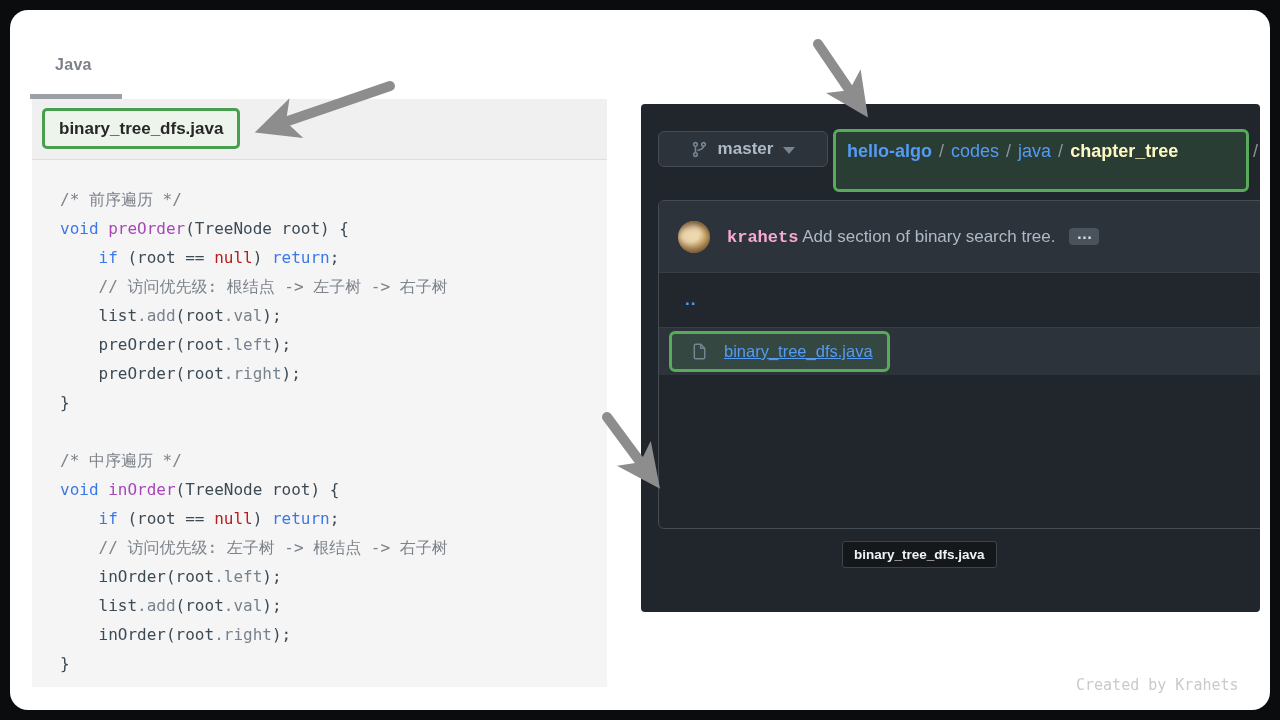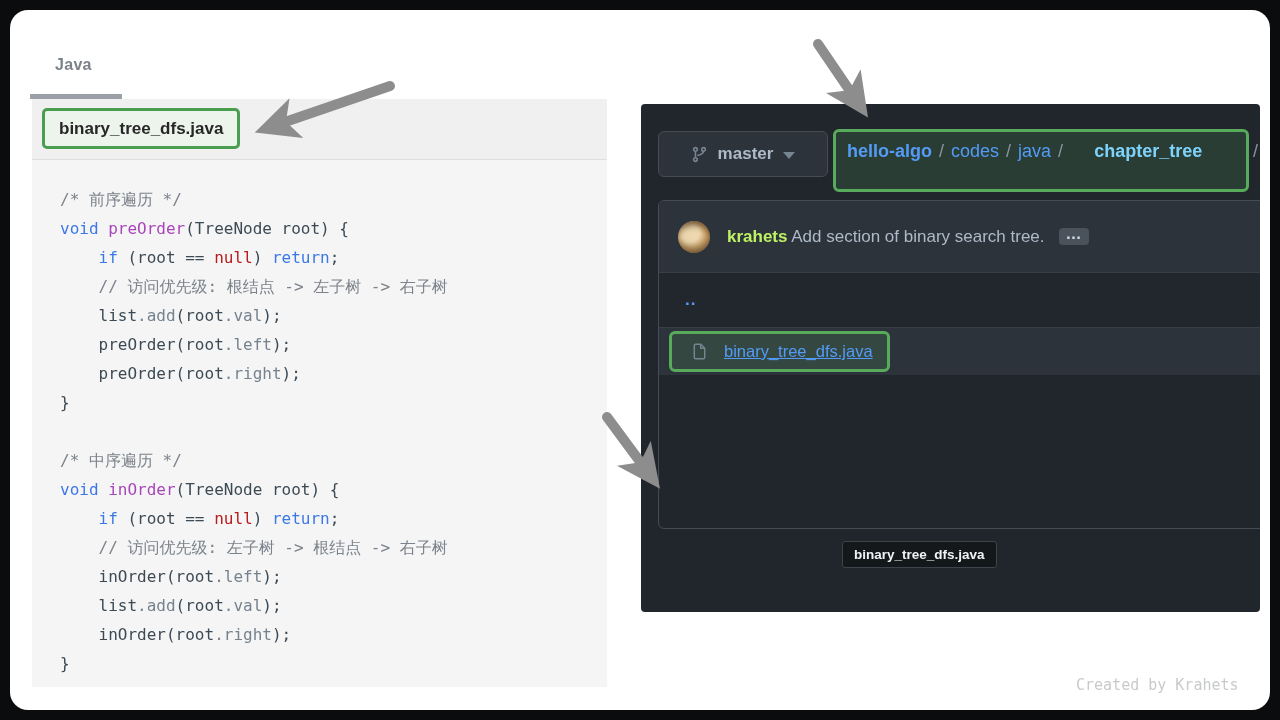--- a/index.html
+++ b/index.html
@@ -28,49 +28,49 @@
   .tok.cm{color:#7d838b;}
   .tok.kw{color:var(--code-keyword,#3b78e7);}
   .tok.fn{color:var(--code-function,#a846b9);}
   .tok.kb{color:#b91c1c;font-weight:400;}
   .tok.pl{color:#3c4a54;}
   .tok.pr{color:#76828e;}
 
   
   .gh-panel{position:absolute;left:631px;top:94px;width:619px;height:508px;
             background:var(--gh-bg,#21262d);border-radius:4px;overflow:hidden;}
-  .branch-button{position:absolute;left:17px;top:27px;width:170px;height:46px;
+  .branch-button{position:absolute;left:17px;top:27px;width:170px;height:36px;
                  box-sizing:border-box;background:#2d333b;border:1px solid #444c56;
                  border-radius:6px;display:flex;align-items:center;justify-content:center;
                  gap:10px;color:#adbac7;font-size:17px;font-weight:600;cursor:pointer;}
   .branch-button svg{flex:0 0 auto;}
   .caret{width:0;height:0;border-left:6px solid transparent;border-right:6px solid transparent;
          border-top:7px solid #768390;margin-top:2px;}
   .breadcrumb-box{position:absolute;left:192px;top:25px;width:416px;height:63px;
                   box-sizing:border-box;border:3px solid var(--green-dark,#57ab5a);
                   border-radius:6px;background:rgba(94,186,99,.16);
                   display:flex;align-items:flex-start;padding:9px 11px;white-space:nowrap;
                   overflow:hidden;}
   .breadcrumb-box .seg{font-size:18px;}
   .seg.repo{color:var(--link-blue,#539bf5);font-weight:700;}
   .seg.link{color:var(--link-blue,#539bf5);}
-  .seg.current{color:#7dd3fc;font-weight:700;margin-left:24px;}
+  .seg.current{color:#fef9c3;font-weight:700;}
   .sep{color:#8b949e;margin:0 7px;font-size:18px;}
   .trail-slash{position:absolute;left:612px;top:37px;color:#8b949e;font-size:18px;}
 
   .gh-card{position:absolute;left:17px;top:96px;width:612px;height:329px;
            box-sizing:border-box;border:1px solid #444c56;border-radius:6px;
            overflow:hidden;}
   .commit-row{height:71px;box-sizing:border-box;background:#2d333b;display:flex;
               align-items:center;padding:0 16px 0 19px;}
   .avatar{width:32px;height:32px;border-radius:50%;flex:0 0 auto;cursor:pointer;
           background:radial-gradient(circle at 38% 38%, #ecd7ae 0 32%, #cfa86e 55%, #7d5f3e 100%);
           box-shadow:inset 0 -10px 8px -6px rgba(60,40,20,.55), inset 0 8px 6px -4px rgba(90,60,30,.8);}
   .commit-text{margin-left:17px;font-size:17px;color:#adbac7;white-space:nowrap;}
-  .commit-text b{font-weight:700;color:#bef264;cursor:pointer;}
+  .commit-text b{font-weight:700;color:#f9a8d4;cursor:pointer;font-family:Liberation Mono, monospace;}
   .ellipsis-btn{margin-left:14px;width:30px;height:17px;background:#4a525b;border:none;
                 border-radius:4px;color:#d6dde4;font-size:16px;line-height:6px;
                 display:flex;align-items:center;justify-content:center;cursor:pointer;
                 font-weight:700;padding:0 0 6px 0;}
   .file-row{box-sizing:border-box;border-top:1px solid #373e47;background:#22272e;
             display:flex;align-items:center;padding-left:30px;cursor:pointer;}
   .file-row.parent{padding-left:26px;}
   .file-row.active{background:#2d333b;padding-left:10px;}
   .updir{color:var(--link-blue,#539bf5);font-size:17px;font-weight:700;letter-spacing:1px;}
   .ficon{width:17px;height:17px;color:#768390;flex:0 0 auto;}

